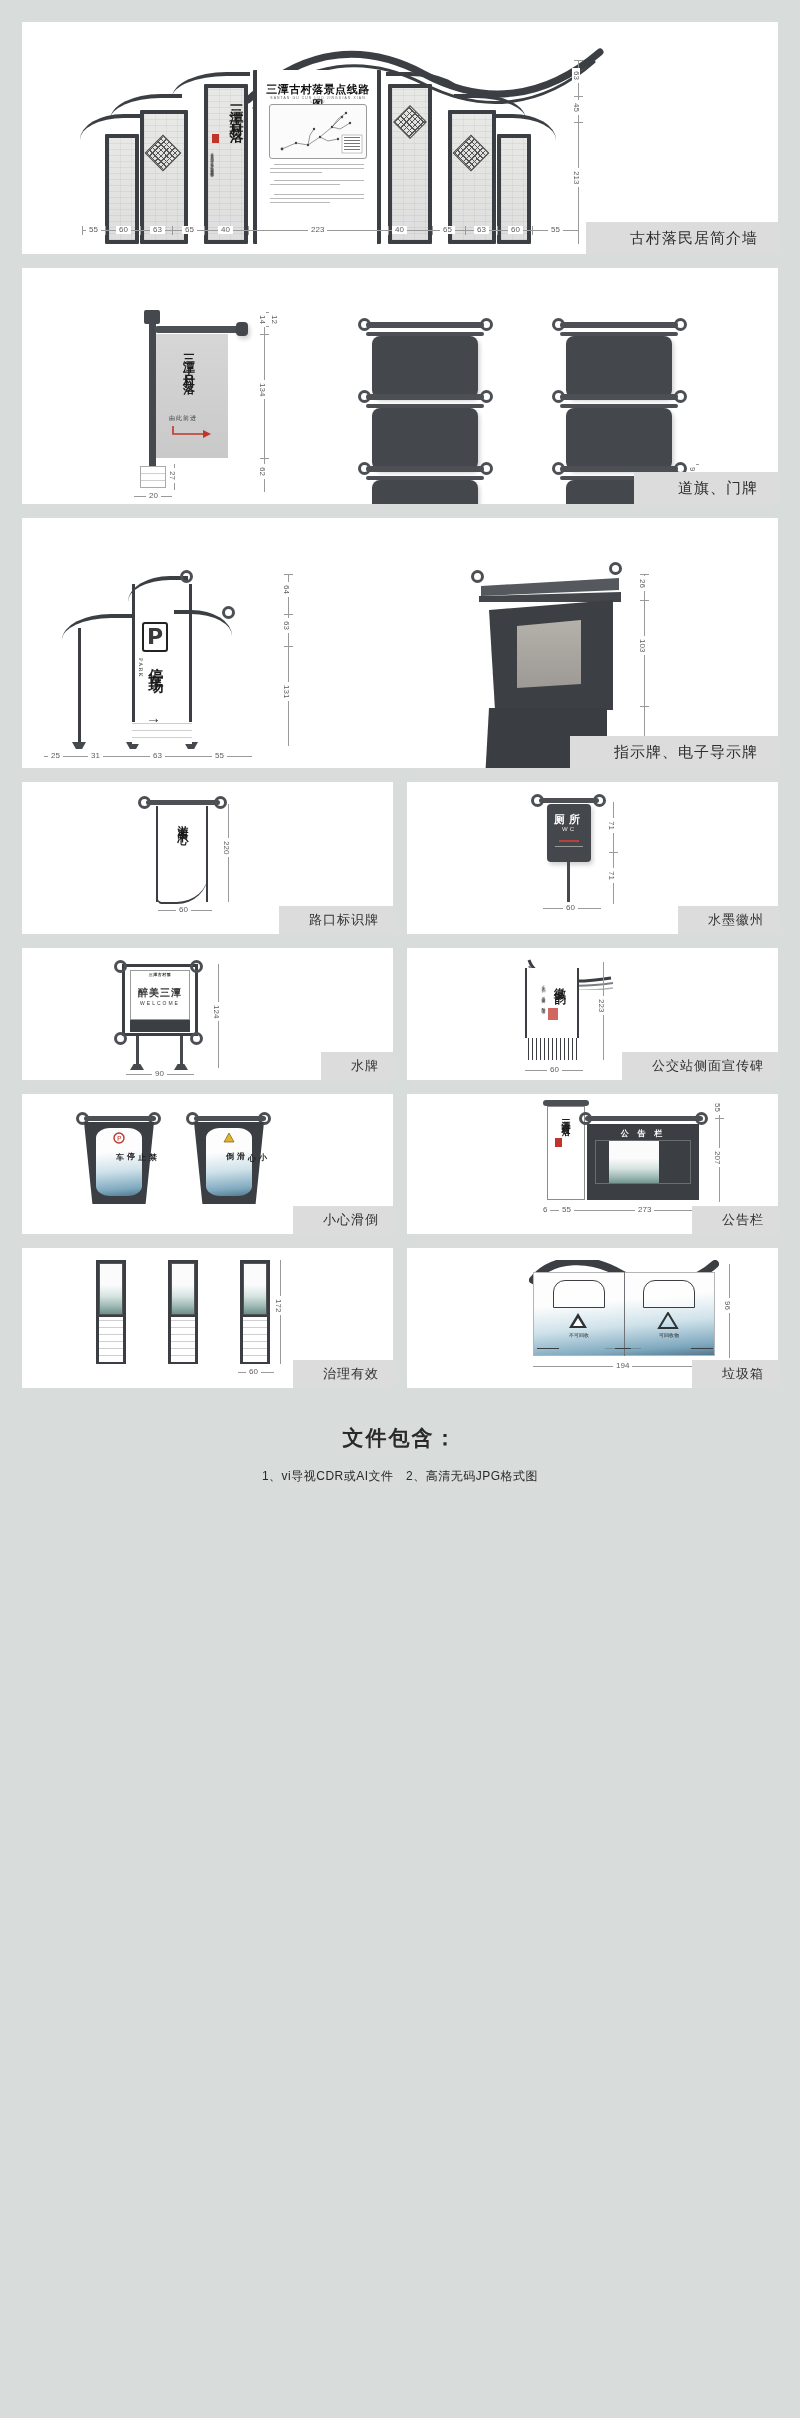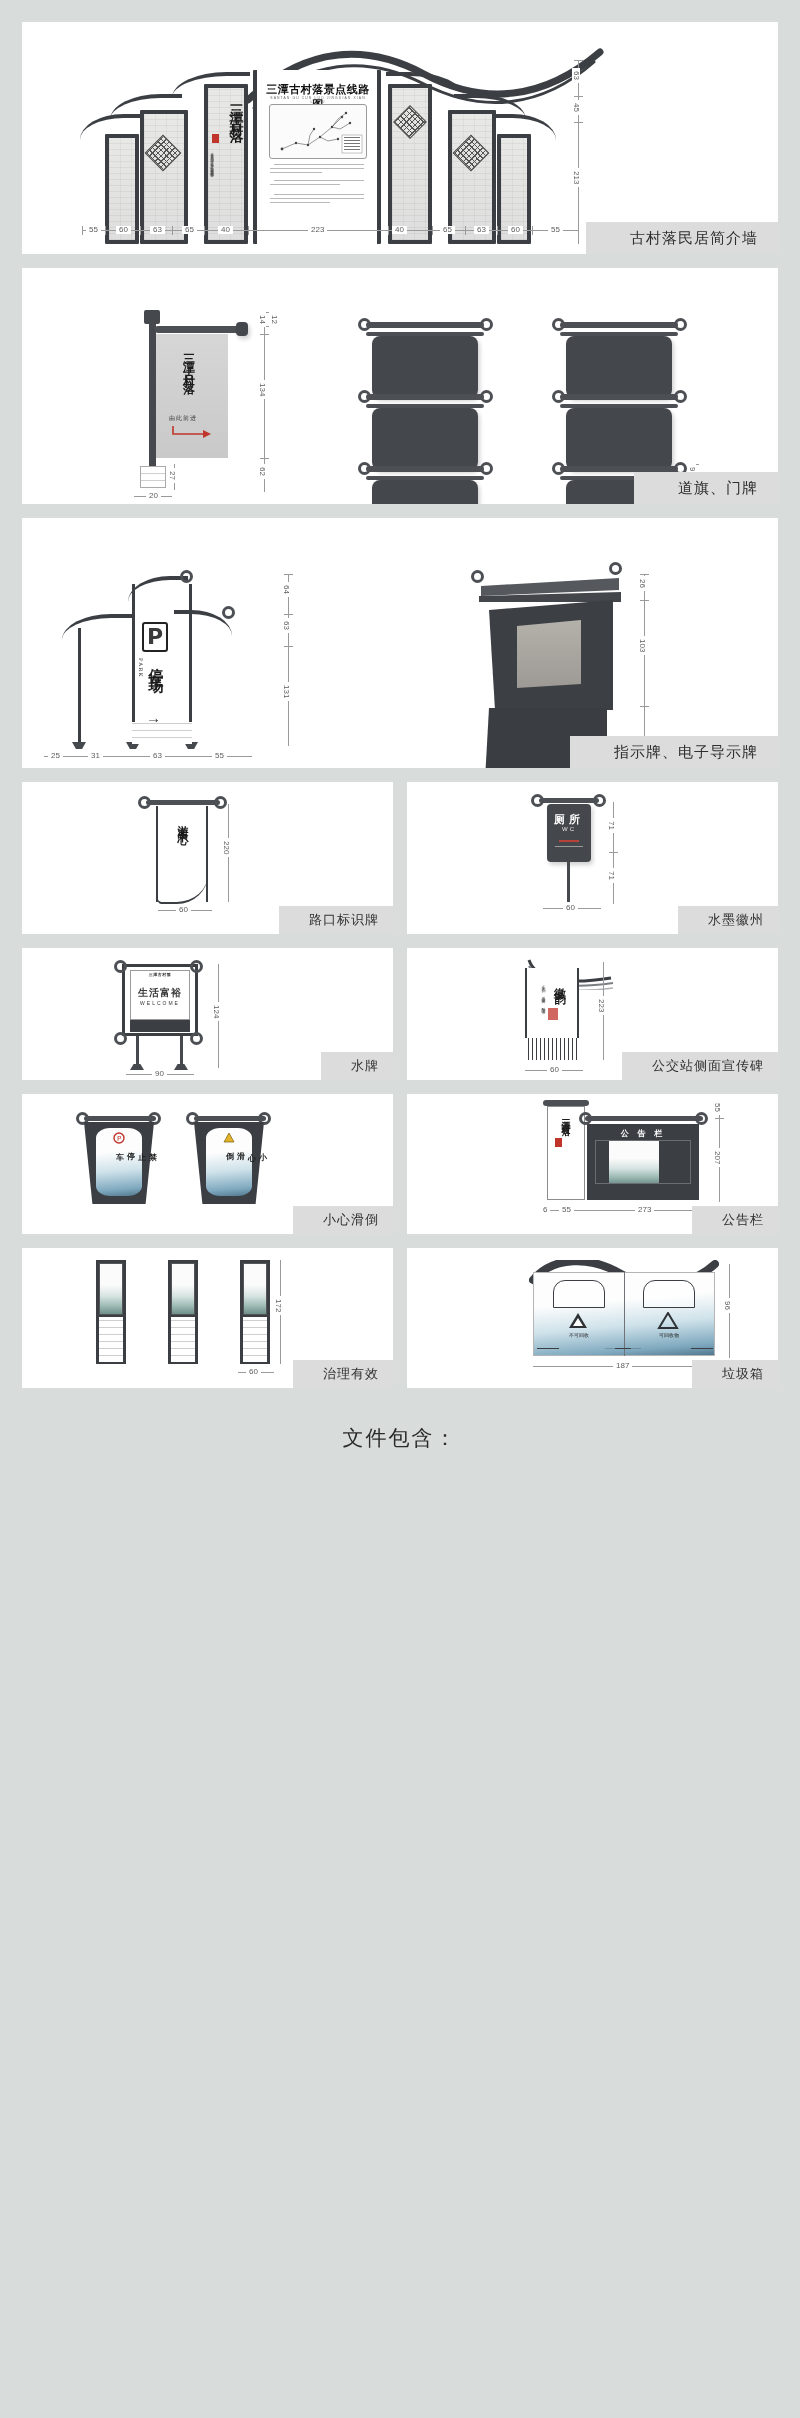--- a/index.html
+++ b/index.html
@@ -107,21 +107,21 @@
   }
   .inkwash {
     background: linear-gradient(175deg,#fdfdfd 35%,#cfe2ea 62%,#7fa9bf 88%,#52788f 100%);
   }
   .greenwash {
     background: linear-gradient(180deg,#fbfbfb 42%,#d7e4e2 64%,#9dbab4 84%,#6f8f8b 100%);
   }
 
   
   .footer { text-align:center; padding-top: 22px; }
-  .footer .ft-title { font-size: 21px; font-weight:400; letter-spacing:2px; color:#2a2a2a; }
+  .footer .ft-title { font-size: 21px; font-weight:700; letter-spacing:2px; color:#2a2a2a; }
   .footer .ft-sub { font-size: 12px; margin-top: 16px; color:#2a2a2a; letter-spacing:.5px; }
   .map-box { position:absolute; border:1px solid #9a9a9a; background:#fbfbfb; border-radius:3px; }
   .ttl-cn { font-family:"DejaVu Serif","Liberation Serif",serif; font-weight:700; }
   .fakeline { background:#b9b9b9; height:1px; position:absolute; }
 </style>
 </head>
 <body>
 
 <div class="page">
 
@@ -413,21 +413,21 @@
       <div class="dimtxt" style="left:156px;top:122px;">60</div>
       <div class="caption sm">水墨徽州</div>
     </div>
   </div>
 
   <div class="panel row" style="height:132px;">
     <div class="halfpanel">
       <div style="position:absolute;left:100px;top:16px;width:76px;height:72px;border:3px solid #3b3f44;"></div>
       <div style="position:absolute;left:108px;top:22px;width:60px;height:50px;background:#fff;border:1px solid #9a9a9a;"></div>
       <div class="ttl-cn" style="position:absolute;left:108px;top:24px;width:60px;text-align:center;font-size:4px;color:#333;letter-spacing:.5px;">三潭古村落</div>
-      <div class="ttl-cn" style="position:absolute;left:108px;top:38px;width:60px;text-align:center;font-size:10px;letter-spacing:1px;">生活富裕</div>
+      <div class="ttl-cn" style="position:absolute;left:108px;top:38px;width:60px;text-align:center;font-size:10px;letter-spacing:1px;">醉美三潭</div>
       <div style="position:absolute;left:108px;top:52px;width:60px;text-align:center;font-size:5px;letter-spacing:2px;color:#333;">WELCOME</div>
       <div style="position:absolute;left:108px;top:72px;width:60px;height:12px;background:#3b3f44;"></div>
       <div class="curl" style="left:92px;top:12px;"></div>
       <div class="curl" style="left:168px;top:12px;"></div>
       <div class="curl" style="left:92px;top:84px;"></div>
       <div class="curl" style="left:168px;top:84px;"></div>
       <div class="post" style="left:114px;top:88px;width:3px;height:30px;"></div>
       <div class="post" style="left:158px;top:88px;width:3px;height:30px;"></div>
       <div class="post" style="left:108px;top:116px;width:14px;height:6px;clip-path:polygon(0 100%,100% 100%,74% 0,26% 0);"></div>
       <div class="post" style="left:152px;top:116px;width:14px;height:6px;clip-path:polygon(0 100%,100% 100%,74% 0,26% 0);"></div>
@@ -548,22 +548,23 @@
         <path d="M11,1 L20,16 L2,16 Z" fill="none" stroke="#2e3236" stroke-width="2"></path>
       </svg>
       <div style="position:absolute;left:148px;top:84px;width:48px;text-align:center;font-size:5px;color:#222;">不可回收</div>
       <div style="position:absolute;left:238px;top:84px;width:48px;text-align:center;font-size:5px;color:#222;">可回收物</div>
       <div style="position:absolute;left:130px;top:92px;width:22px;height:16px;background:repeating-linear-gradient(0deg,transparent 0 7px,#3b3f44 7px 8px);clip-path:polygon(0 100%,0 50%,40% 50%,40% 14%,100% 14%,100% 100%);"></div>
       <div style="position:absolute;left:198px;top:92px;width:36px;height:16px;background:repeating-linear-gradient(0deg,transparent 0 7px,#3b3f44 7px 8px);clip-path:polygon(0 100%,0 55%,28% 55%,28% 18%,72% 18%,72% 55%,100% 55%,100% 100%);"></div>
       <div style="position:absolute;left:284px;top:92px;width:22px;height:16px;background:repeating-linear-gradient(0deg,transparent 0 7px,#3b3f44 7px 8px);clip-path:polygon(0 100%,0 14%,60% 14%,60% 50%,100% 50%,100% 100%);"></div>
       <div class="dimline v" style="left:322px;top:16px;height:94px;"></div>
       <div class="dimtxt vert" style="left:316px;top:50px;">96</div>
       <div class="dimline h" style="left:126px;top:118px;width:182px;"></div>
-      <div class="dimtxt" style="left:206px;top:114px;">187</div>
+      <div class="dimtxt" style="left:206px;top:114px;">194</div>
       <div class="caption sm">垃圾箱</div>
     </div>
   </div>
 
   <div class="footer">
     <div class="ft-title">文件包含：</div>
+    <div class="ft-sub">1、vi导视CDR或AI文件　2、高清无码JPG格式图</div>
   </div>
 
 </div>
 
 </body></html>

